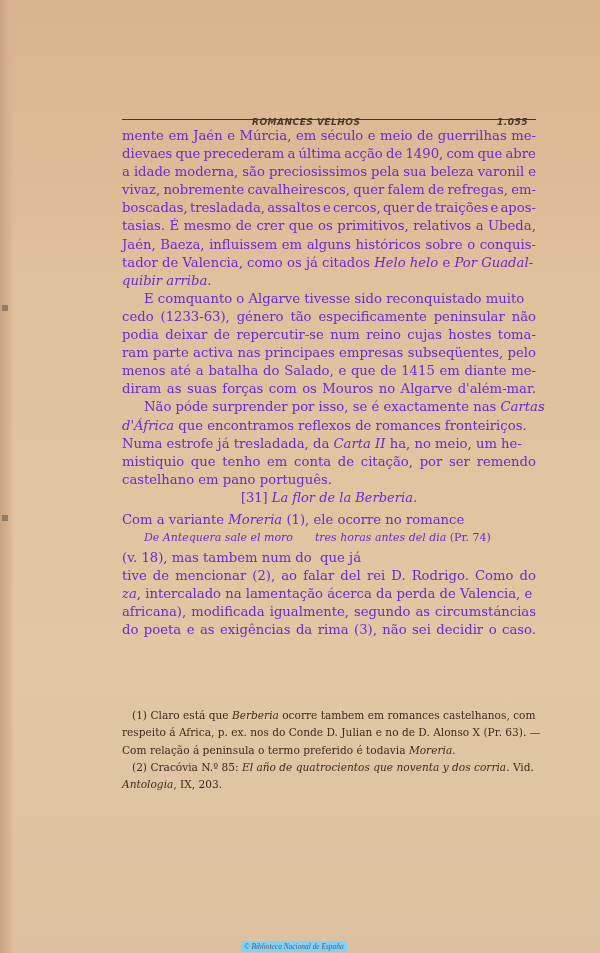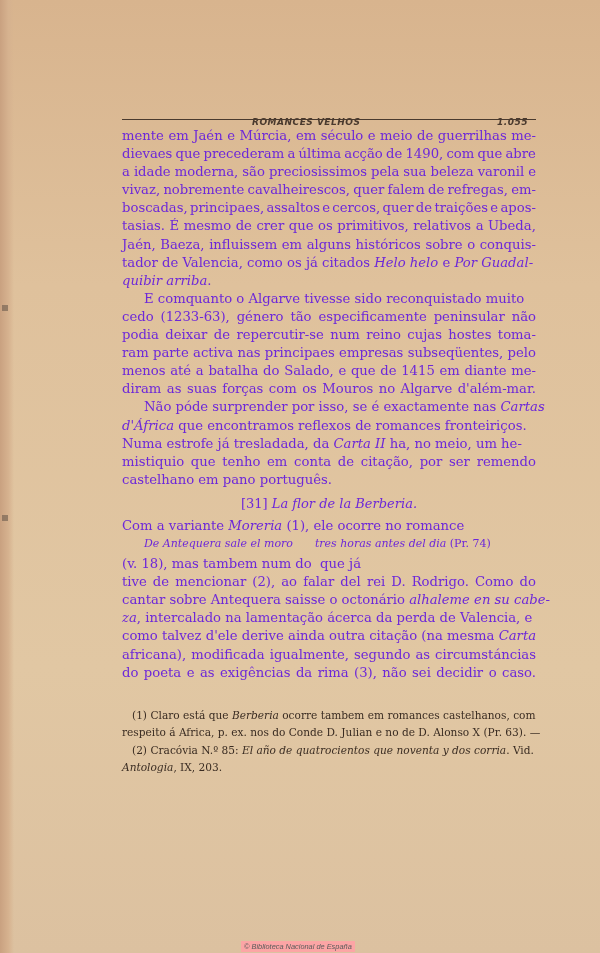--- a/index.html
+++ b/index.html
@@ -26,33 +26,33 @@
   .body-text {
     position:absolute; left:122px; top:127px; width:414px;
     font-size:13.2px; line-height:18.1px; color:#6d28d9;
   }
   .line { white-space:nowrap; height:18.1px; display:flex; justify-content:space-between; }
   .line.last { justify-content:flex-start; }
   .line.indent { padding-left:22px; }
   .line span.w { display:inline-block; }
   i { font-style:italic; }
   .center-line { display:block; text-align:center; height:18.1px; white-space:nowrap; }
-  .heading { margin-top:6px; margin-bottom:4px; font-size:13px; }
+  .heading { margin-bottom:4px; font-size:13px; }
   .quote { font-size:11px; padding-left:22px; height:20px; white-space:nowrap; }
   .quote .gap { display:inline-block; width:22px; }
   .footnotes {
     position:absolute; left:122px; top:707px; width:414px;
     font-size:10.6px; line-height:17.3px; color:#3a2c22;
   }
   .fn { white-space:nowrap; height:17.3px; }
   .fn.indent { padding-left:10px; }
   .copyright {
     position:absolute; left:241px; top:941px; height:11px; padding:0 3px;
-    background:#fca5a5; color:#5b5b5b;
-    font-family:Liberation Sans, sans-serif; font-style:italic; font-size:7.4px; line-height:11px;text-align:center;
+    background:#7dd3fc; color:#5b5b5b;
+    font-family:Liberation Serif, serif; font-style:italic; font-size:7.4px; line-height:11px;text-align:center;
   }
 </style>
 </head>
 <body>
 
 <div class="left-edge"></div>
 <div class="edge-mark" style="top:305px;"></div>
 <div class="edge-mark" style="top:515px;"></div>
 
 <div class="page">
@@ -109,21 +109,21 @@
         <span class="w">nobremente</span>
         <span class="w">cavalheirescos,</span>
         <span class="w">quer</span>
         <span class="w">falem</span>
         <span class="w">de</span>
         <span class="w">refregas,</span>
         <span class="w">em-</span>
       </div>
     <div class="line">
         <span class="w">boscadas,</span>
-        <span class="w">principaes,</span>
+        <span class="w">tresladada,</span>
         <span class="w">assaltos</span>
         <span class="w">e</span>
         <span class="w">cercos,</span>
         <span class="w">quer</span>
         <span class="w">de</span>
         <span class="w">traições</span>
         <span class="w">e</span>
         <span class="w">apos-</span>
       </div>
     <div class="line">
@@ -273,30 +273,22 @@
         <span class="w">ao</span>
         <span class="w">falar</span>
         <span class="w">del</span>
         <span class="w">rei</span>
         <span class="w">D.</span>
         <span class="w">Rodrigo.</span>
         <span class="w">Como</span>
         <span class="w">do</span>
       </div>
     <div class="line last">
-      <span style="white-space:pre">cantar sobre Antequera saisse o octonário </span>
-        <i>alhaleme en su cabe-</i>
-    </div>
-    <div class="line last">
       <i>za</i>
         <span style="white-space:pre">, intercalado na lamentação ácerca da perda de Valencia, e</span>
-    </div>
-    <div class="line last">
-      <span style="white-space:pre">como talvez d'ele derive ainda outra citação (na mesma </span>
-        <i>Carta</i>
     </div>
     <div class="line">
         <span class="w">africana),</span>
         <span class="w">modificada</span>
         <span class="w">igualmente,</span>
         <span class="w">segundo</span>
         <span class="w">as</span>
         <span class="w">circumstáncias</span>
       </div>
     <div class="line">
@@ -315,20 +307,23 @@
         <span class="w">caso.</span>
       </div>
   </div>
 
   <div class="footnotes">
     <div class="fn indent">
       <span>(1)</span>
       <span style="white-space:pre">Claro está que </span><i>Berberia</i><span style="white-space:pre"> ocorre tambem em romances castelhanos, com</span>
     </div>
     <div class="fn">respeito á Africa, p. ex. nos do Conde D. Julian e no de D. Alonso X (Pr. 63). —</div>
+    <div class="fn">
+      <span style="white-space:pre">Com relação á peninsula o termo preferido é todavia </span><i>Moreria</i><span>.</span>
+    </div>
     <div class="fn indent">
       <span>(2)</span>
       <span style="white-space:pre">Cracóvia N.º 85: </span><i>El año de quatrocientos que noventa y dos corria</i><span style="white-space:pre">. Vid.</span>
     </div>
     <div class="fn">
       <i>Antologia</i><span style="white-space:pre">, IX, 203.</span>
     </div>
   </div>
 
   <div class="copyright">© Biblioteca Nacional de España</div>

